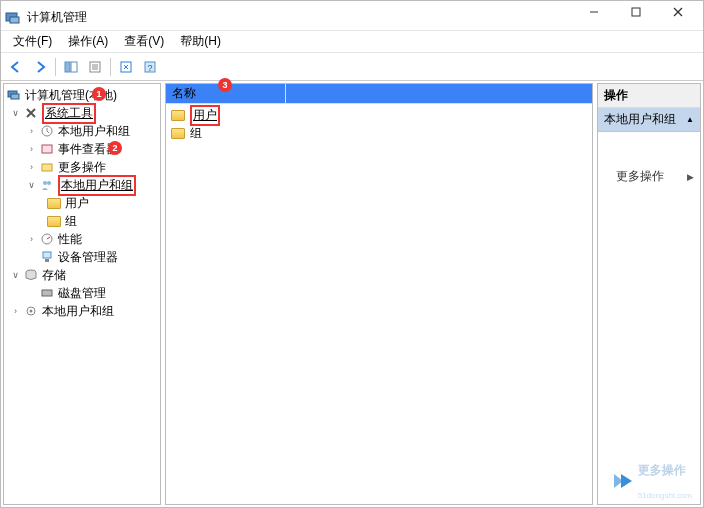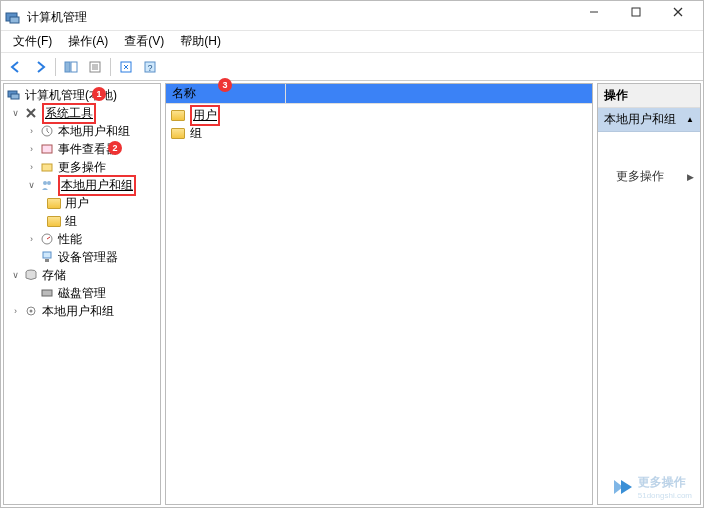--- a/index.html
+++ b/index.html
@@ -47,21 +47,21 @@
   .litem .ticon { margin-right: 4px; }
 
   
   .apheader { background: #f0f0f0; padding: 3px 6px; border-bottom: 1px solid #ddd; font-weight: bold; }
   .apsection { background: #c3d6ec; padding: 3px 6px; border-bottom: 1px solid #b5c8de; display: flex; align-items: center; }
   .apsection .tri { margin-left: auto; font-size: 8px; }
   .apaction { padding: 4px 6px 4px 18px; color: #333; display: flex; align-items: center; margin-top: 32px; }
   .apaction .chev { margin-left: auto; font-size: 9px; color: #555; }
 
   .watermark { position: absolute; right: 12px; bottom: 8px; font-size: 12px; color: #bcd3e8; font-weight: bold; display: flex; align-items: center; gap: 4px; }
-  .watermark small { color: #cde0ef; font-weight: normal; font-size: 8px; display:block; }
+  .watermark small { color: #cde0ef; font-weight: normal; font-size: 8px; display:block;margin-top:12px; }
 </style>
 </head>
 <body>
 
 <div class="window">
 
   <div class="titlebar">
     <span class="app-icon">
       <svg width="16" height="16" viewBox="0 0 16 16">
           <rect x="1" y="3" width="11" height="8" fill="#5a8fc7" stroke="#2c5a8c"></rect>

